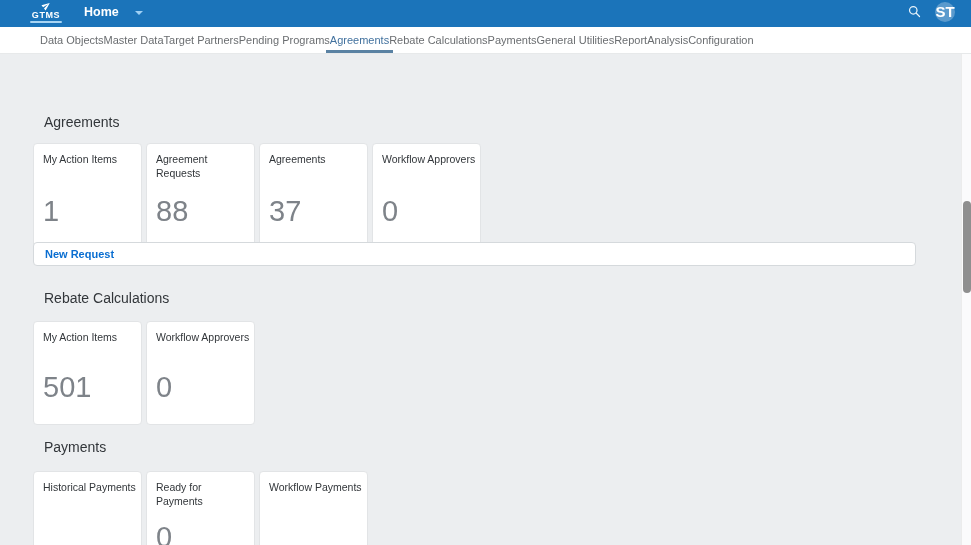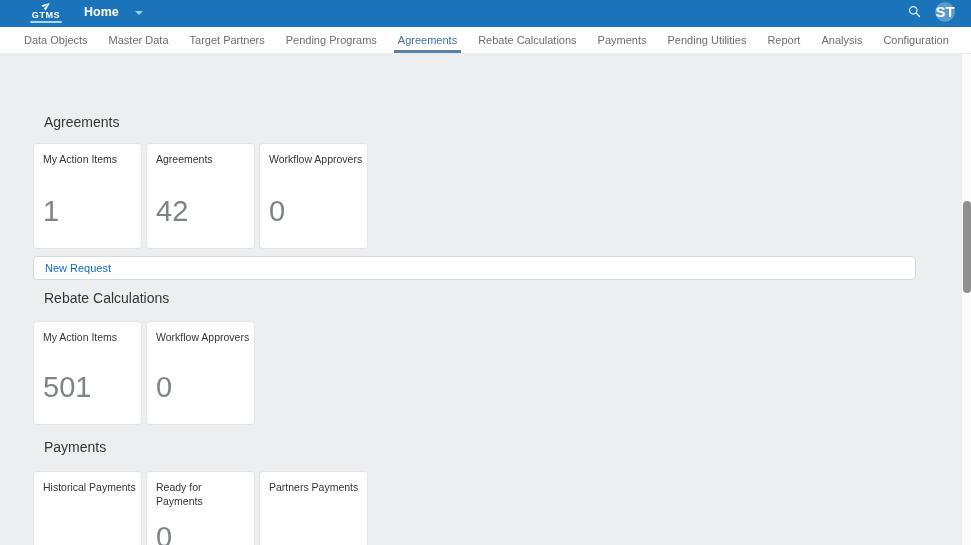--- a/index.html
+++ b/index.html
@@ -40,21 +40,21 @@
     color:#fff; font-size:15px; font-weight:700;
     display:flex; align-items:center; justify-content:center;
     cursor:pointer;
   }
 
   
   .tabbar {
     height:27px; background:#ffffff;
     border-bottom:1px solid #e7e9ea;
     display:flex; align-items:stretch;
-    padding-left:24px; gap:21px;
+    padding-left:40px; 
   }
   .tab {
     display:flex; align-items:center;
     font-size:11px; color:#6a6d70;
     position:relative; cursor:pointer; white-space:nowrap;
   }
   .tab.selected { color:#41719e; }
   .tab.selected::after {
     content:""; position:absolute; left:-4px; right:-4px; bottom:0;
     height:3px; background:#5a82a3;
@@ -88,21 +88,21 @@
   .tile-value {
     position:absolute; left:9px; bottom:22px;
     font-size:29px; font-weight:400; color:#7e8389; line-height:1;
   }
 
   .link-bar {
     position:absolute; left:33px; width:883px;
     background:#fff; border:1px solid #d5d9dc; border-radius:4px;
     display:flex; align-items:center; padding:0 11px;
   }
-  #bar-new-request { top:202px; height:24px; }
+  #bar-new-request { top:188px; height:24px;font-weight:bold; }
   .bar-link { font-size:11px; color:#0a6ed1; cursor:pointer; text-decoration:none; }
 
   
   .scroll-track {
     position:absolute; top:54px; bottom:0; right:0; width:10px;
     background:#fbfbfc; border-left:1px solid #ececec;
   }
   .scroll-thumb {
     position:absolute; top:147px; left:1px; width:8px; height:92px;
     background:#8f8f8f; border-radius:4px; cursor:pointer;
@@ -139,38 +139,42 @@
 </div>
 
 <div class="tabbar">
   <div class="tab">Data Objects</div>
   <div class="tab">Master Data</div>
   <div class="tab">Target Partners</div>
   <div class="tab">Pending Programs</div>
   <div class="tab selected">Agreements</div>
   <div class="tab">Rebate Calculations</div>
   <div class="tab">Payments</div>
-  <div class="tab">Pending Utilities</div>
+  <div class="tab">General Utilities</div>
   <div class="tab">Report</div>
   <div class="tab">Analysis</div>
   <div class="tab">Configuration</div>
 </div>
 
 <div class="content">
 
   <div class="sec-title" id="title-agreements">Agreements</div>
 
   <div class="tile-row" id="row-agreements">
     <div class="tile">
       <div class="tile-label">My Action Items</div>
       <div class="tile-value">1</div>
     </div>
     <div class="tile">
+      <div class="tile-label wrap">Agreement Requests</div>
+      <div class="tile-value">88</div>
+    </div>
+    <div class="tile">
       <div class="tile-label">Agreements</div>
-      <div class="tile-value">42</div>
+      <div class="tile-value">37</div>
     </div>
     <div class="tile">
       <div class="tile-label">Workflow Approvers</div>
       <div class="tile-value">0</div>
     </div>
   </div>
 
   <div class="link-bar" id="bar-new-request">
     <a class="bar-link">New Request</a>
   </div>
@@ -193,21 +197,21 @@
   <div class="tile-row" id="row-payments">
     <div class="tile">
       <div class="tile-label">Historical Payments</div>
       <div class="tile-value"></div>
     </div>
     <div class="tile">
       <div class="tile-label wrap">Ready for Payments</div>
       <div class="tile-value">0</div>
     </div>
     <div class="tile">
-      <div class="tile-label">Partners Payments</div>
+      <div class="tile-label">Workflow Payments</div>
       <div class="tile-value"></div>
     </div>
   </div>
 
 </div>
 
 <div class="scroll-track">
   <div class="scroll-thumb"></div>
 </div>
 

